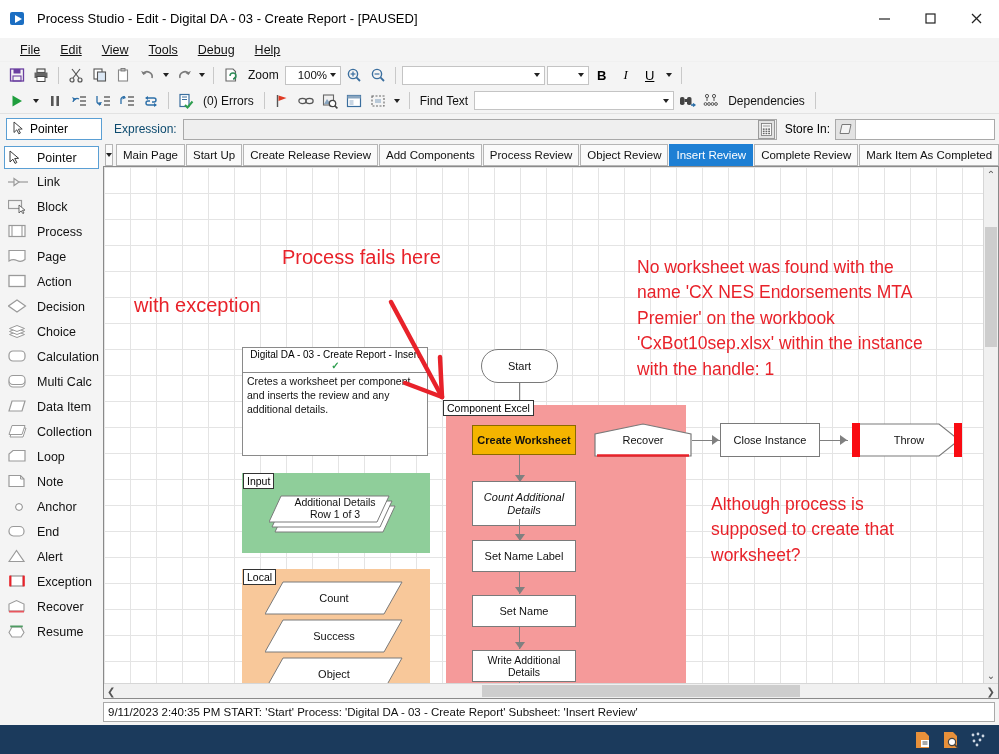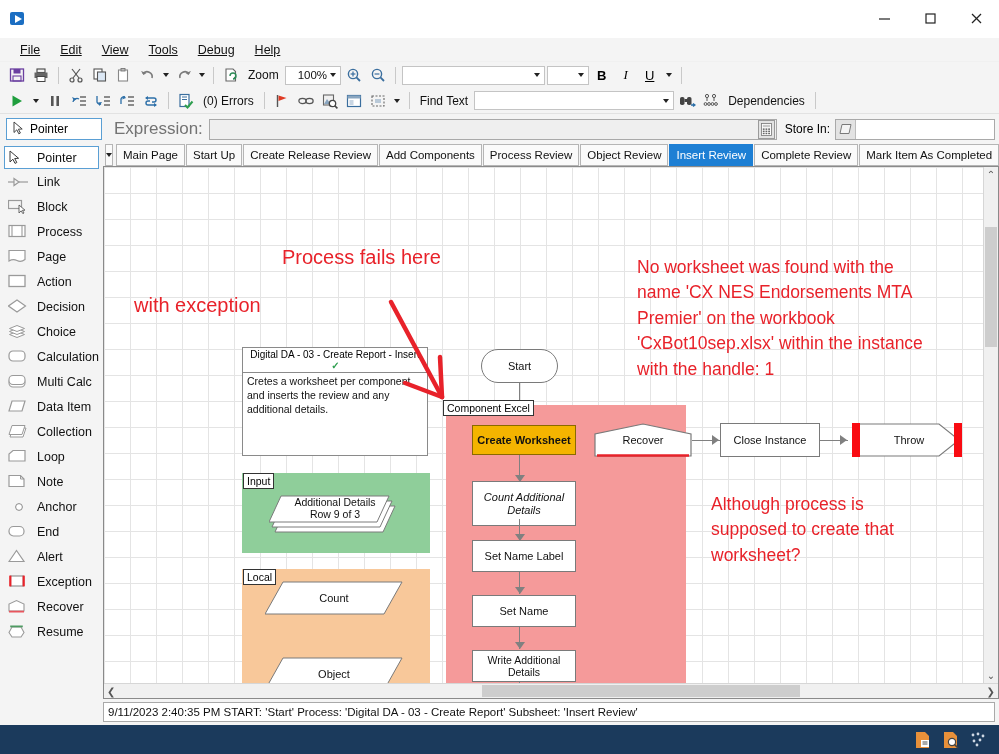--- a/index.html
+++ b/index.html
@@ -131,21 +131,21 @@
     padding-left: 6px;
   }
   .pointer-chip {
     width: 96px; height: 22px;
     border: 1px solid #5a9fd4;
     background: #ffffff;
     display: flex; align-items: center;
     gap: 5px; padding-left: 6px;
     font-size: 12px;
   }
-  .expr-label { font-size: 17px; margin: 0 6px 0 12px; color:#737373; }
+  .expr-label { font-size: 12px; margin: 0 6px 0 12px; color:#0c4a6e; }
   .expr-field {
     flex: 1 1 auto;
     height: 21px;
     background: #efefef;
     border: 1px solid #a9a9a9;
     position: relative;
     display:flex; align-items:center;
   }
   .calc-btn {
     width: 17px; height: 19px;
@@ -402,20 +402,21 @@
 </head>
 <body>
 
 <div id="app">
 
   <div class="titlebar">
     <div class="app-icon">
       <div class="sq"></div>
         <div class="arr"></div>
     </div>
+    <div class="title-text">Process Studio  - Edit - Digital DA - 03 - Create Report - [PAUSED]</div>
     <div class="spacer"></div>
     <div class="wbtn">
       <svg width="13" height="13" viewBox="0 0 13 13">
           <line x1="1" y1="7" x2="12" y2="7" stroke="#222" stroke-width="1.2"></line>
         </svg>
     </div>
     <div class="wbtn">
       <svg width="13" height="13" viewBox="0 0 13 13">
           <rect x="2" y="2" width="9" height="9" fill="none" stroke="#222" stroke-width="1.2"></rect>
         </svg>
@@ -1033,28 +1034,34 @@
             <span style="position:relative;z-index:2;margin-left:4px">Throw</span>
           </div>
 
           <div class="dataitem" style="left:165px; top:323px; width:132px; height:48px;">
             <svg width="132" height="48" viewBox="0 0 132 48">
               <path d="M18 16 L126 16 L114 42 L6 42 Z" fill="#fff" stroke="#7a7a7a" stroke-width="1"></path>
               <path d="M15 11 L123 11 L111 37 L3 37 Z" fill="#fff" stroke="#7a7a7a" stroke-width="1"></path>
               <path d="M12 6 L120 6 L108 32 L0 32 Z" fill="#fff" stroke="#7a7a7a" stroke-width="1"></path>
             </svg>
             <div class="lbl" style="padding-bottom:12px; font-size:10.5px; white-space:pre-line;">Additional Details
-Row 9 of 3</div>
+Row 1 of 3</div>
           </div>
 
           <div class="dataitem" style="left:161px; top:414px; width:138px; height:34px;">
             <svg width="138" height="34" viewBox="0 0 138 34">
                 <path d="M18 1 L137 1 L119 33 L0 33 Z" fill="#fff" stroke="#7a7a7a" stroke-width="1"></path>
               </svg>
             <div class="lbl">Count</div>
+          </div>
+          <div class="dataitem" style="left:161px; top:452px; width:138px; height:34px;">
+            <svg width="138" height="34" viewBox="0 0 138 34">
+                <path d="M18 1 L137 1 L119 33 L0 33 Z" fill="#fff" stroke="#7a7a7a" stroke-width="1"></path>
+              </svg>
+            <div class="lbl">Success</div>
           </div>
           <div class="dataitem" style="left:161px; top:490px; width:138px; height:34px;">
             <svg width="138" height="34" viewBox="0 0 138 34">
                 <path d="M18 1 L137 1 L119 33 L0 33 Z" fill="#fff" stroke="#7a7a7a" stroke-width="1"></path>
               </svg>
             <div class="lbl">Object</div>
           </div>
 
           <svg style="position:absolute; left:280px; top:128px; width:140px; height:120px; pointer-events:none;">
             <path d="M7 7 L58 102" stroke="#e8222a" stroke-width="4.5" fill="none" stroke-linecap="round"></path>

